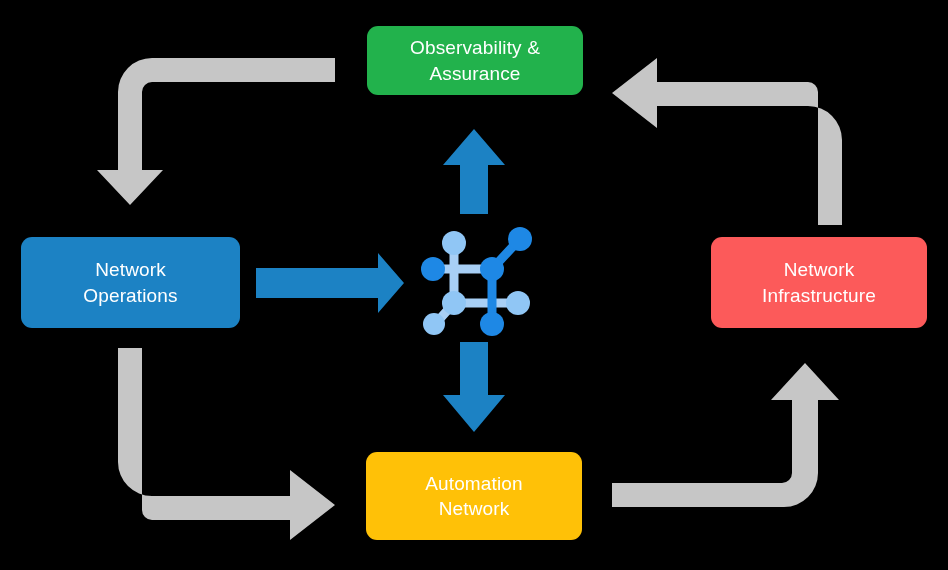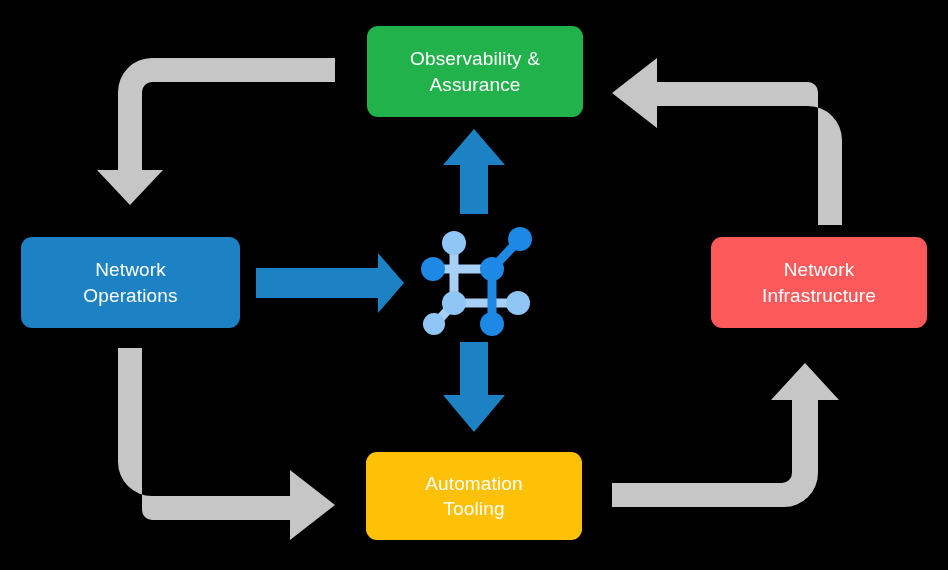--- a/index.html
+++ b/index.html
@@ -35,21 +35,21 @@
     letter-spacing: 0.15px;
     box-sizing: border-box;
     padding: 4px 10px;
     white-space: pre-line;
     font-weight: 400;
   }
   #box-observability {
     left: 367px;
     top: 26px;
     width: 216px;
-    height: 91px;
+    height: 69px;
     background: #22B24C;
   }
   #box-network-operations {
     left: 21px;
     top: 237px;
     width: 219px;
     height: 91px;
     background: #1C82C4;
   }
   #box-network-infrastructure {
@@ -179,15 +179,15 @@
   <div class="node-box" id="box-observability">Observability &amp;
 Assurance</div>
 
   <div class="node-box" id="box-network-operations">Network
 Operations</div>
 
   <div class="node-box" id="box-network-infrastructure">Network
 Infrastructure</div>
 
   <div class="node-box" id="box-automation-tooling">Automation
-Tooling</div>
+Network</div>
 
 </div>
 
 </body></html>

